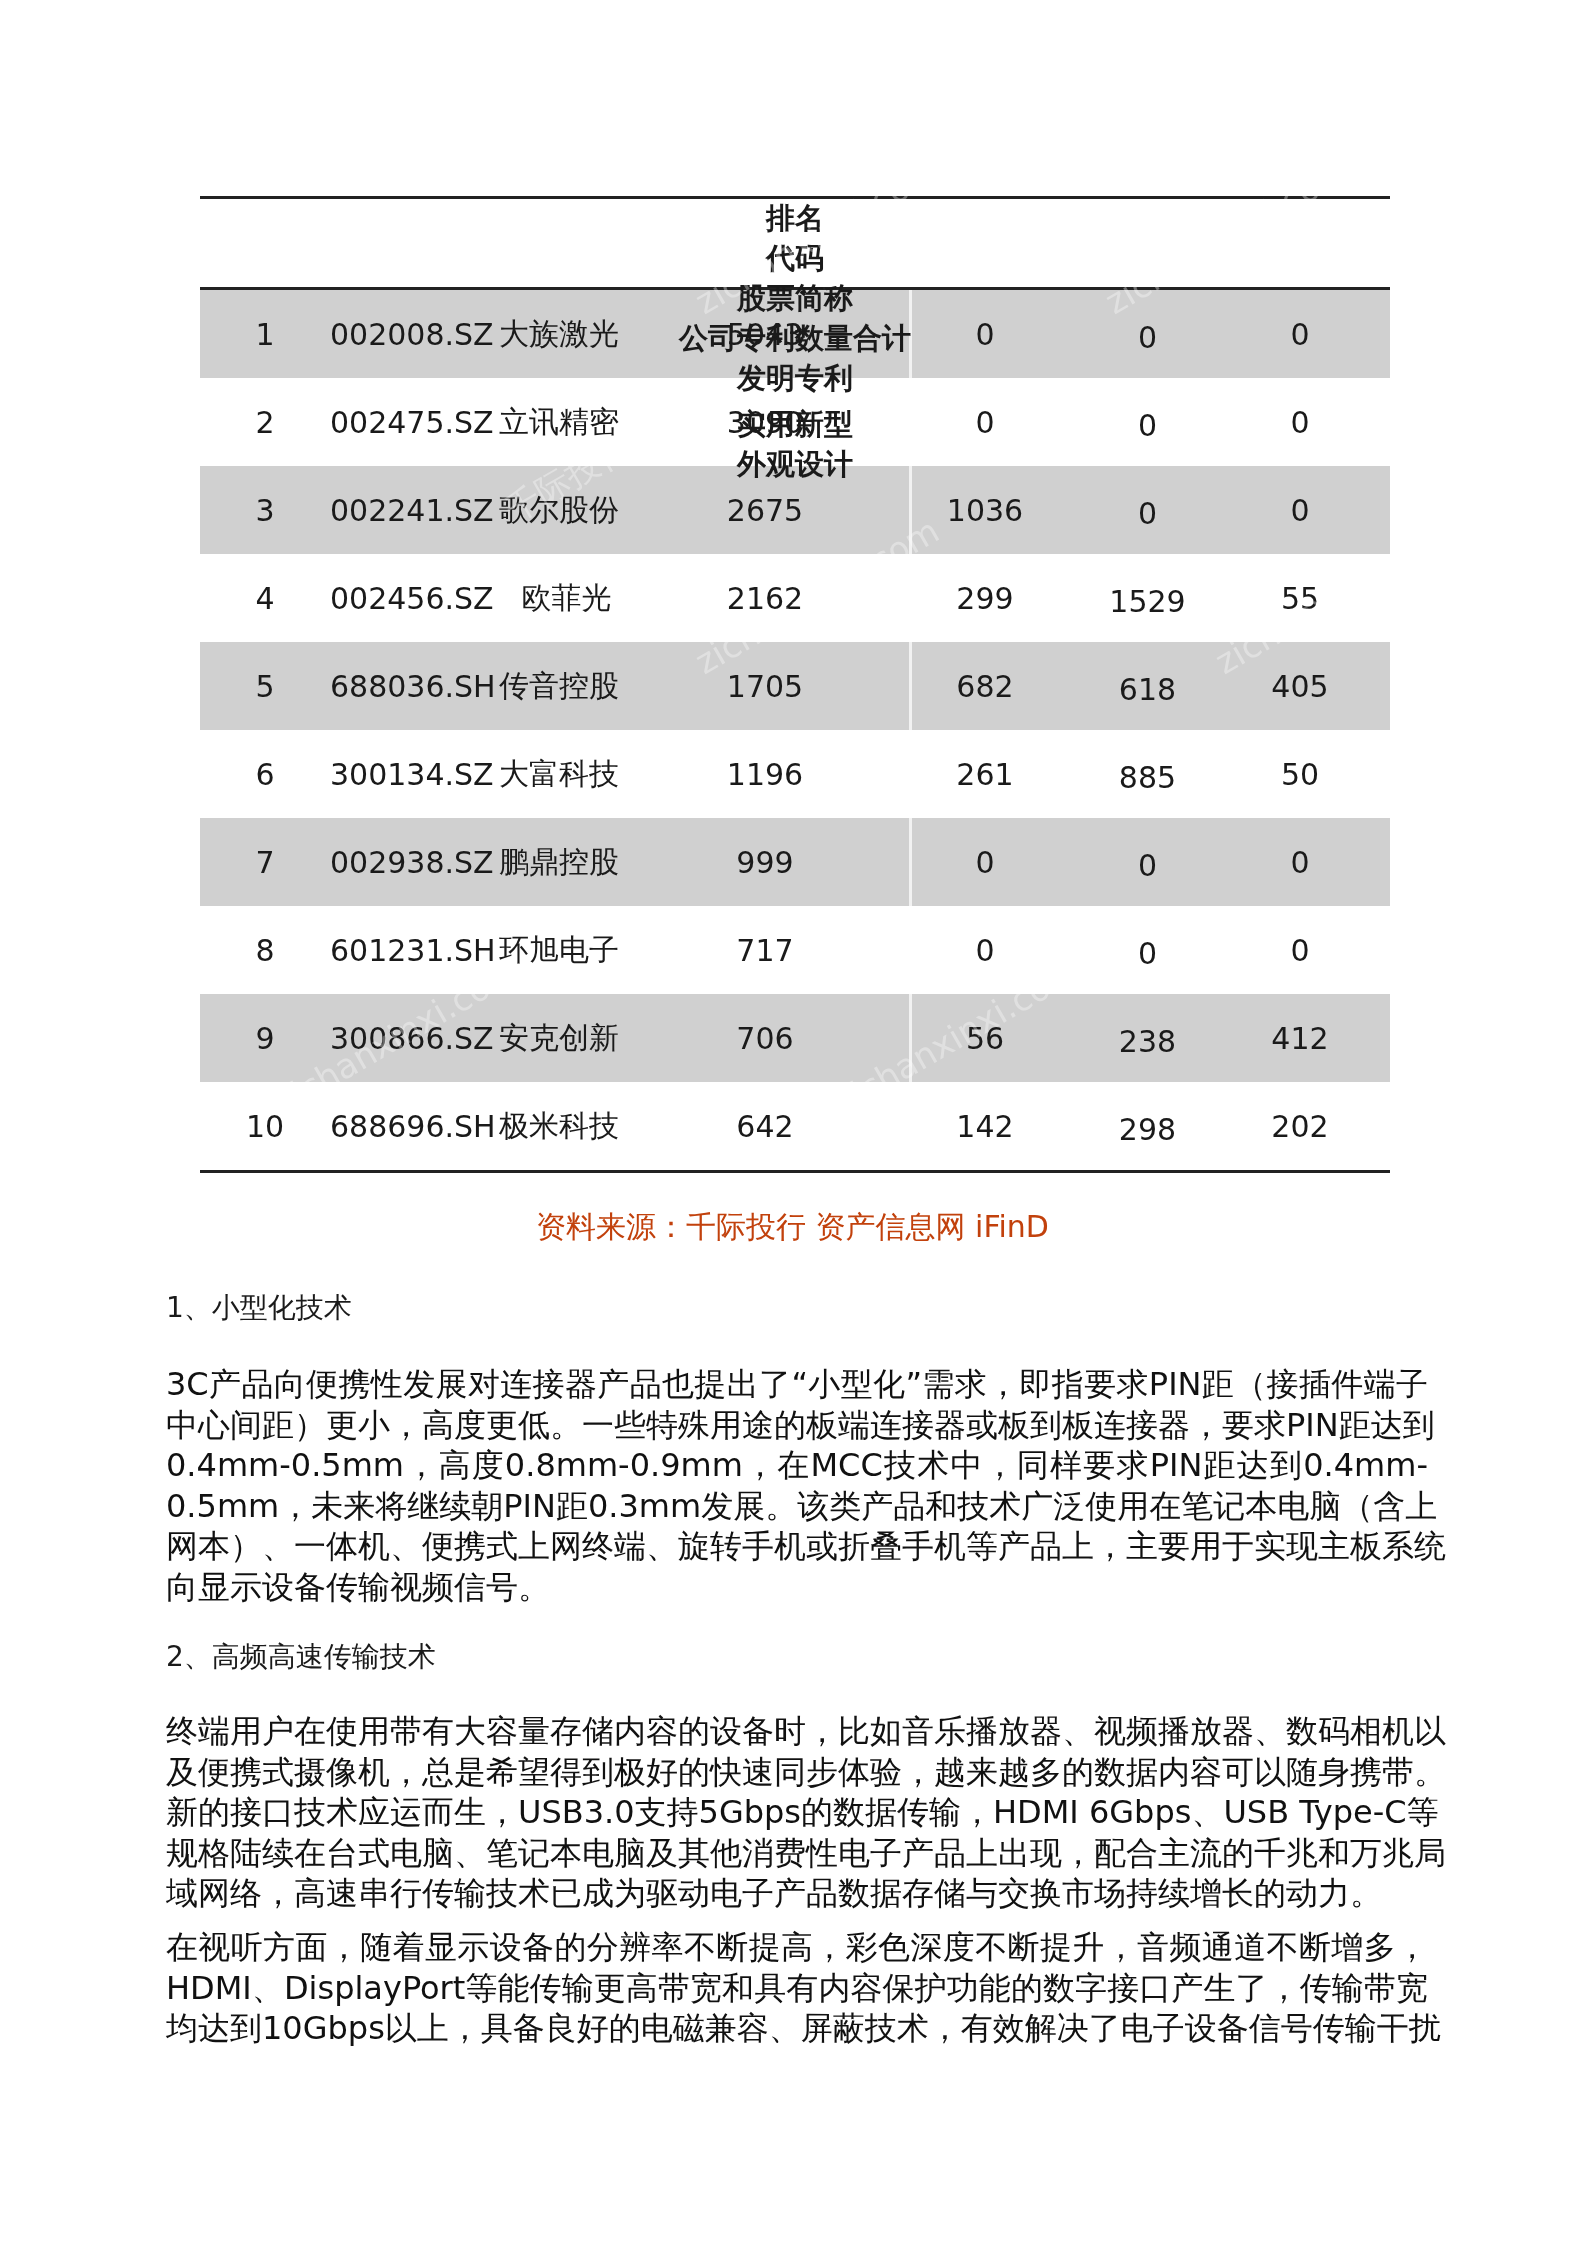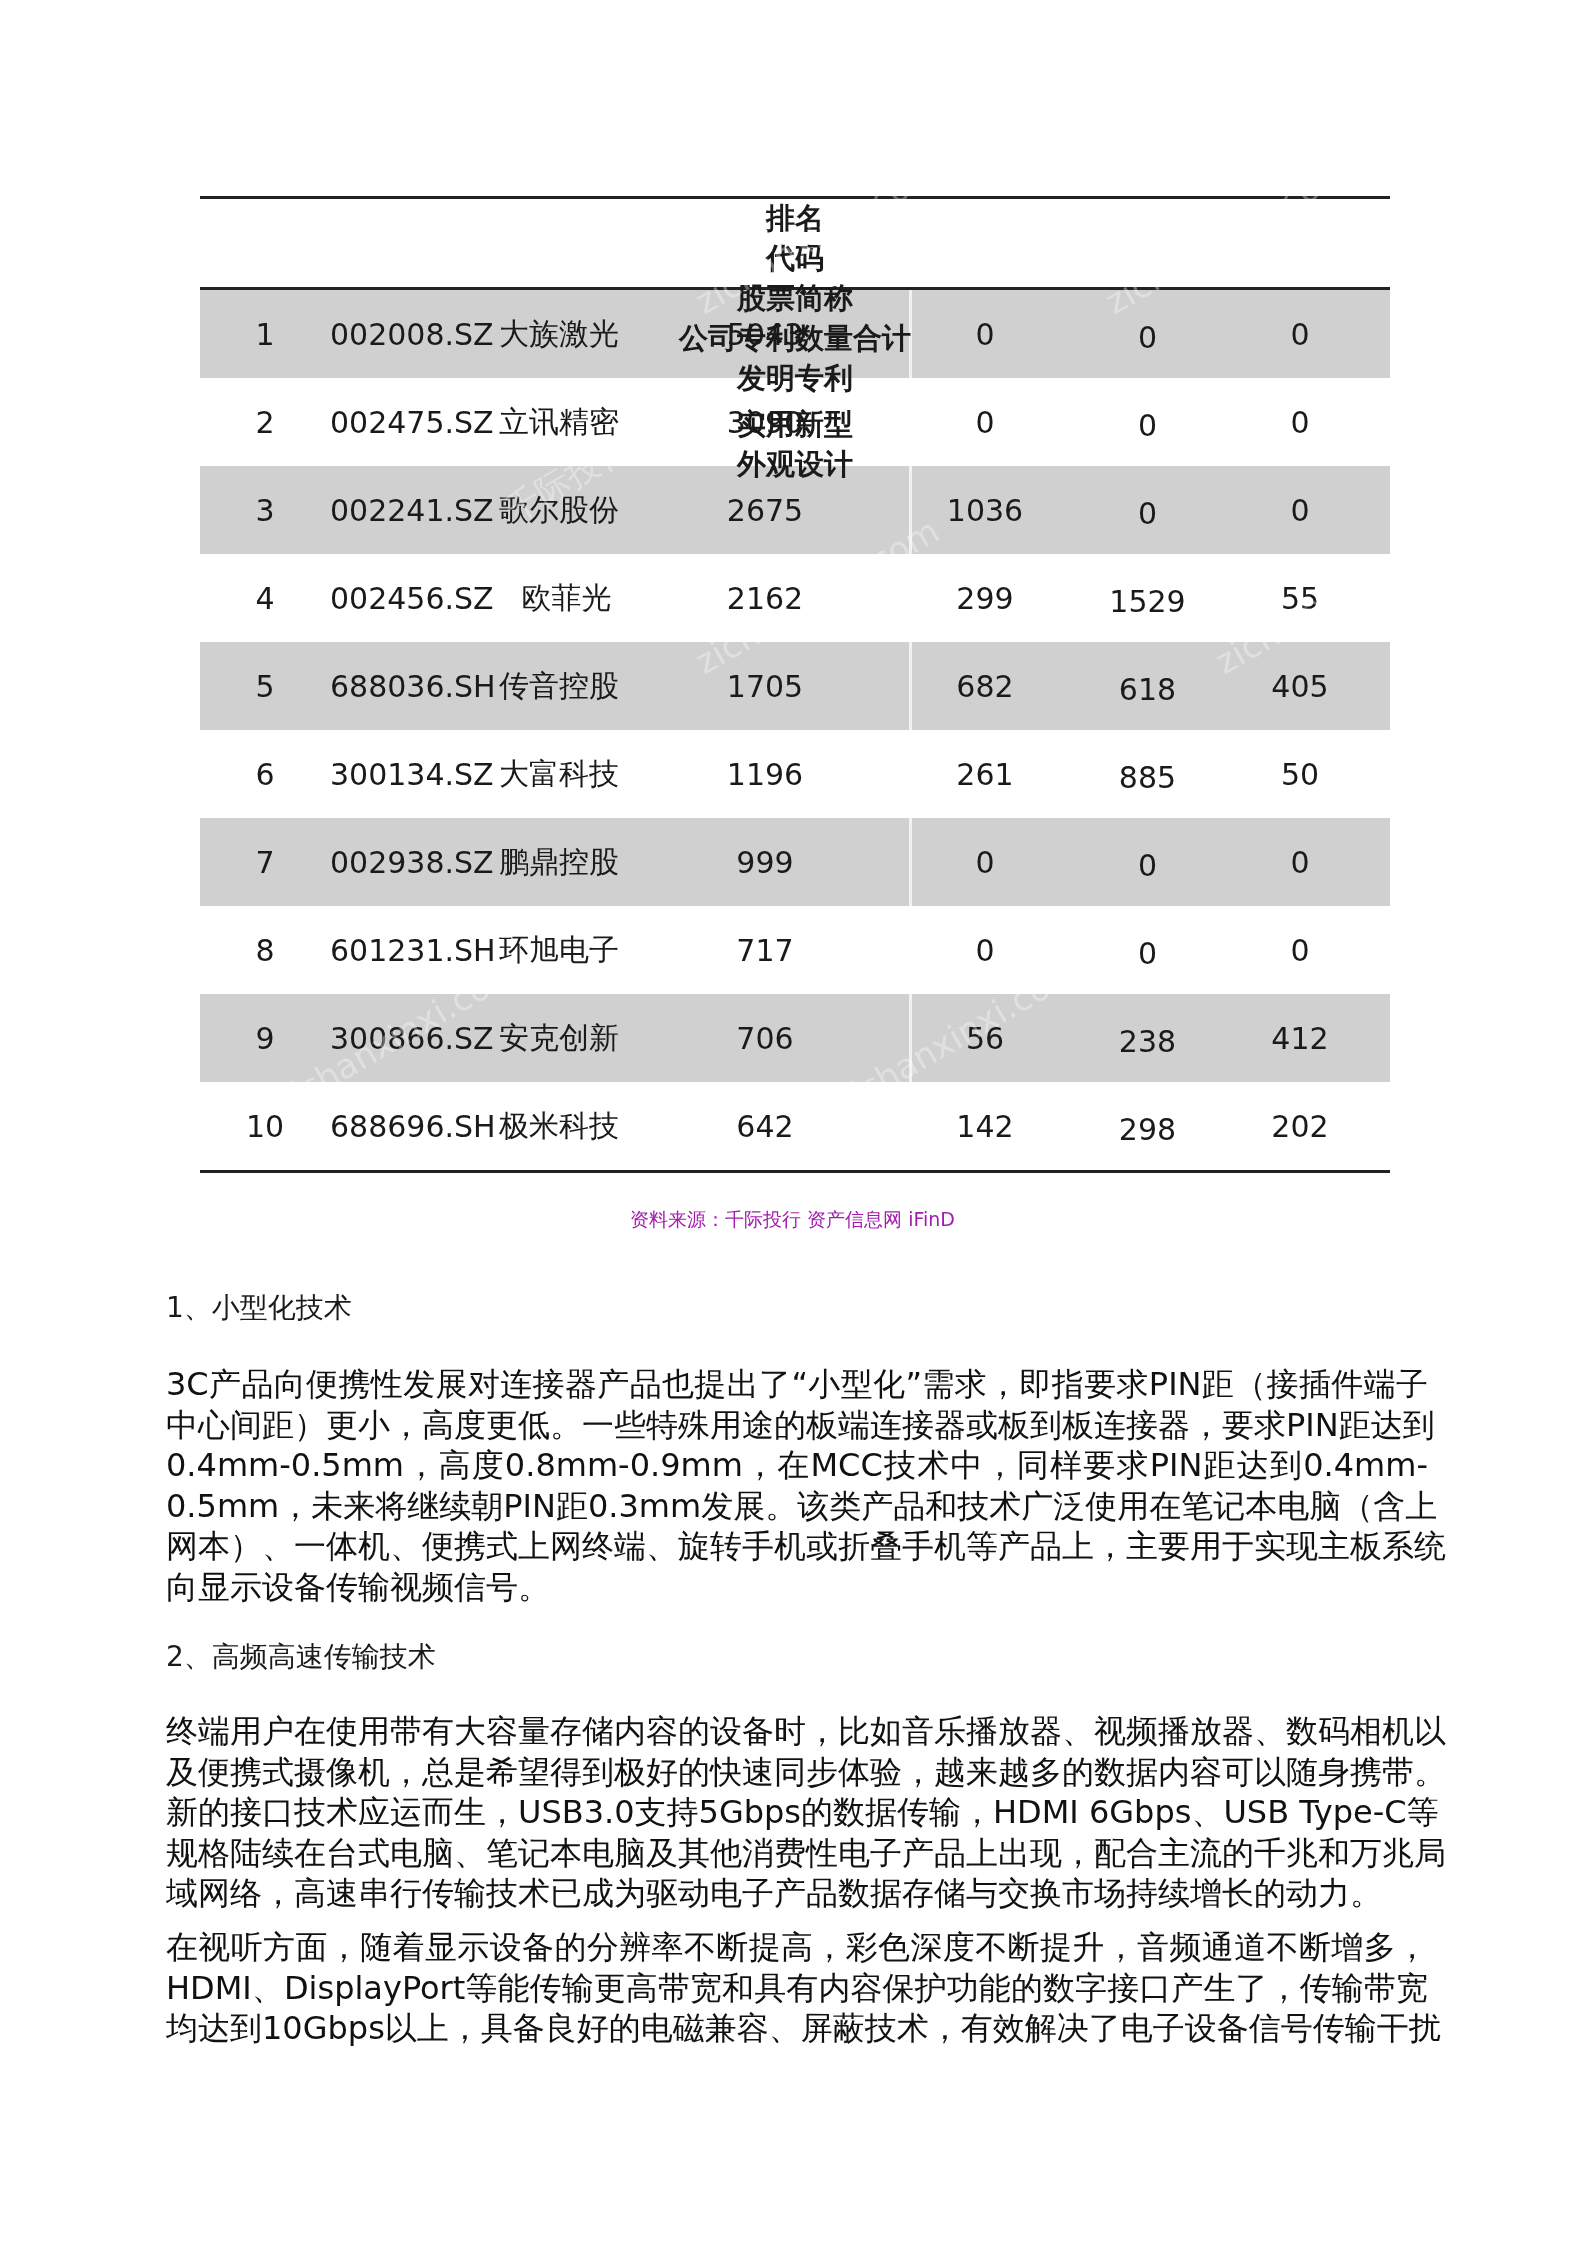--- a/index.html
+++ b/index.html
@@ -84,22 +84,22 @@
       height: 3px;
       background: #222222;
     }
     
     .caption {
       position: absolute;
       left: 0;
       width: 1585px;
       top: 1207px;
       text-align: center;
-      font-size: 19px;
-      color: #a21caf;
+      font-size: 30px;
+      color: #c2410c;
     }
     .heading {
       position: absolute;
       left: 166px;
       font-size: 28px;
       color: #1a1a1a;
     }
     .para {
       position: absolute;
       left: 166px;

